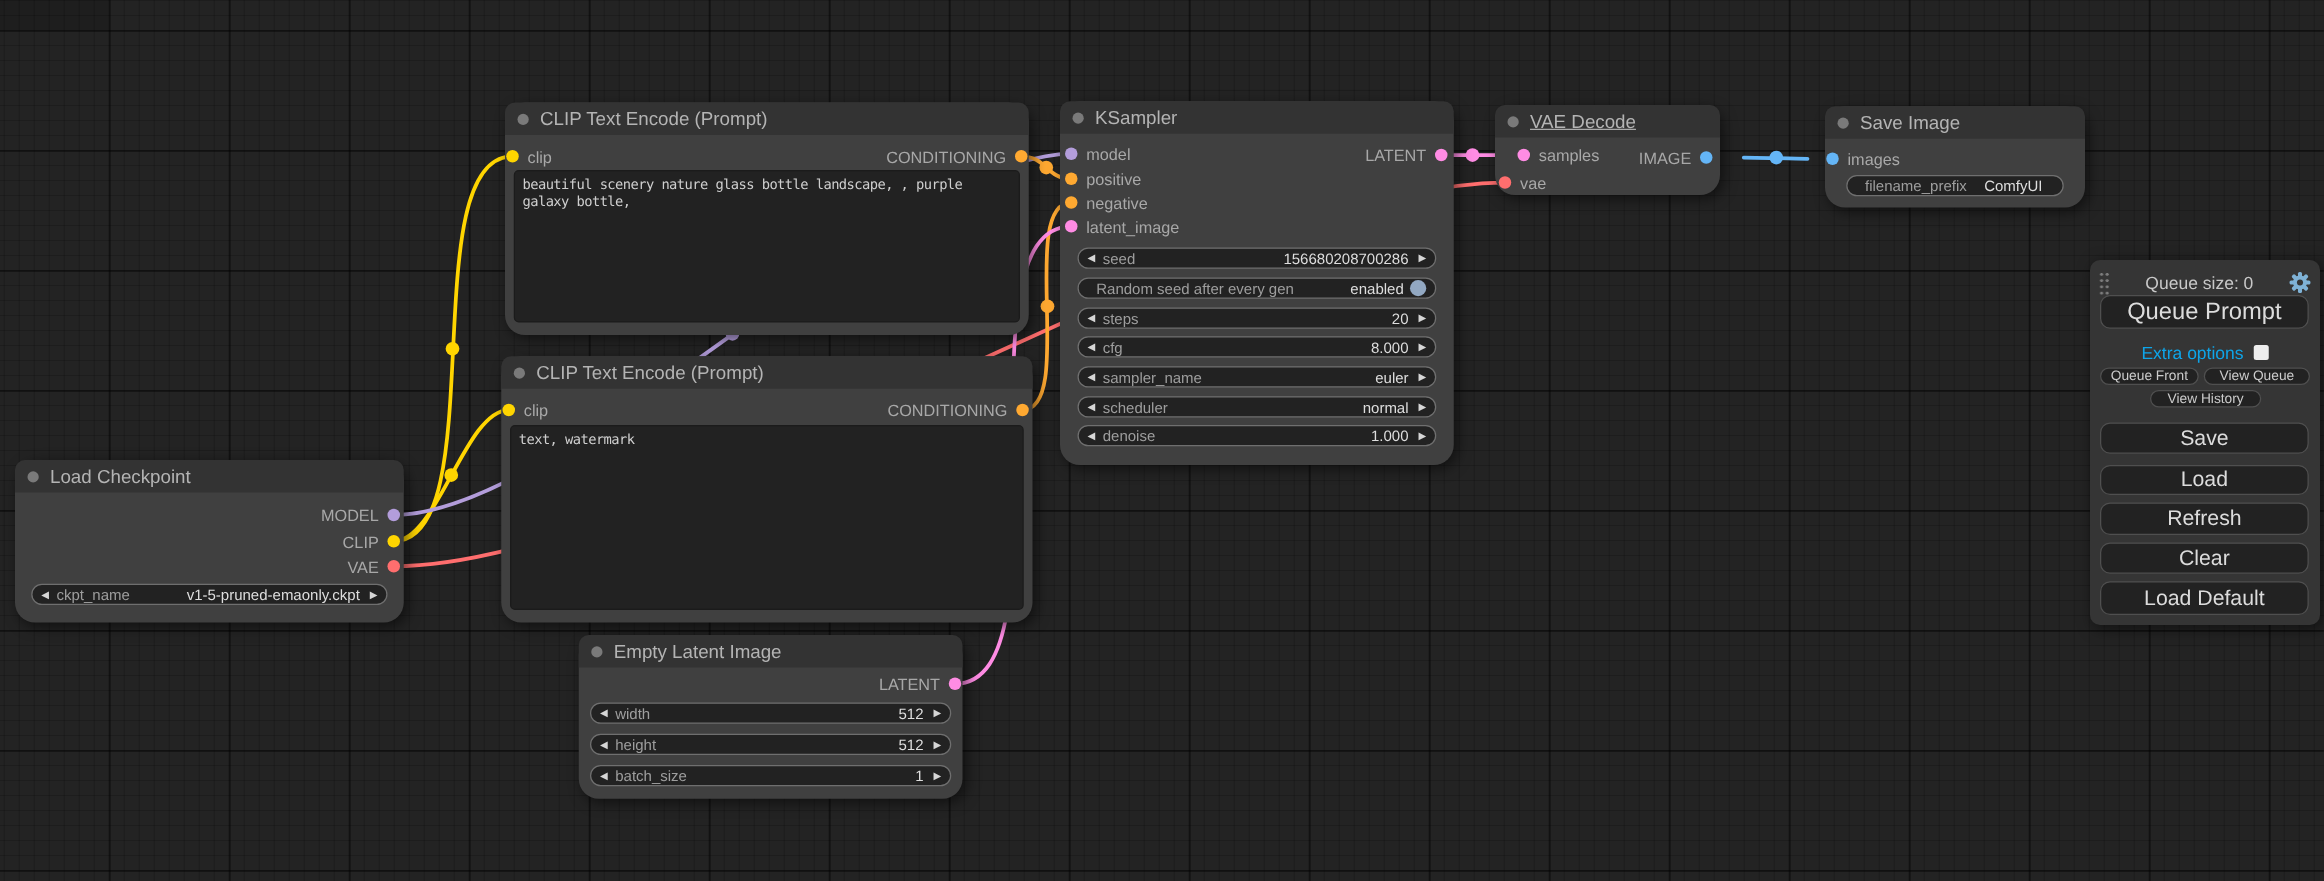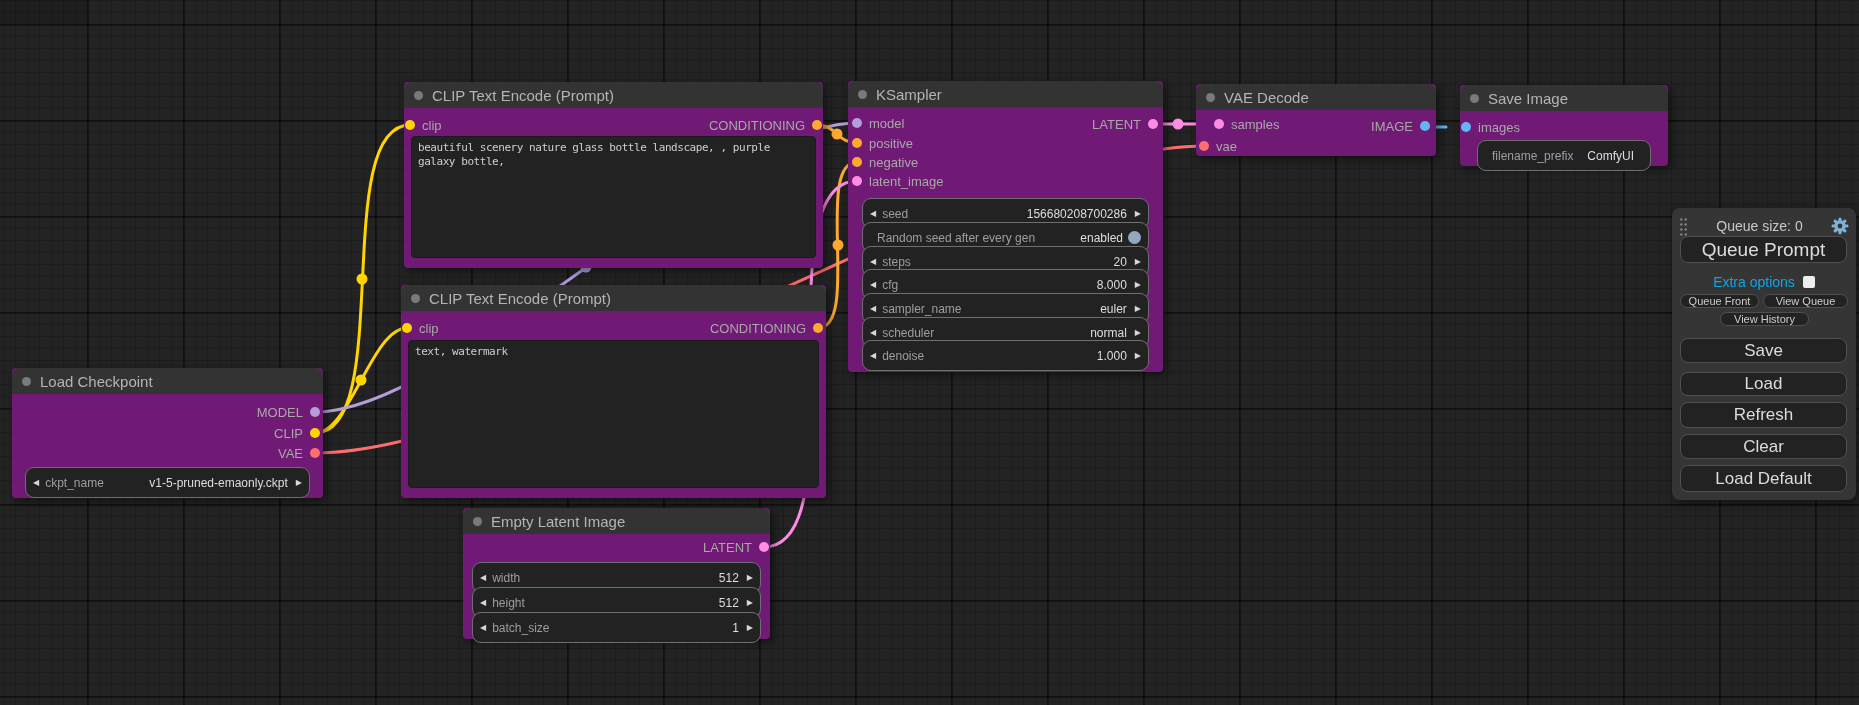--- a/index.html
+++ b/index.html
@@ -15,36 +15,36 @@
     background-size:96px 96px, 96px 96px, 12px 12px, 12px 12px;
     background-position:-9px 24px, 87px -9px, 3px 0, 3px 0;
     position:relative;
   }
   .origin-shade { position:absolute; left:0; top:0; width:87px; height:24px; background:rgba(0,0,0,0.13); }
 
   svg.wires { position:absolute; left:0; top:0; z-index:1; pointer-events:none; }
   svg.wires path { fill:none; stroke-width:3; stroke-linecap:round; }
 
   .node {
-    position:absolute; z-index:2; background:#701a75; border-radius:4px;
+    position:absolute; z-index:2; background:#404040; border-radius:16px;
     box-shadow:3px 3px 10px rgba(0,0,0,0.5); color:#aaa;
   }
   .node-header {
     height:26px; display:flex; align-items:center; padding:0 10px;
     background:#333333; border-radius:8px 8px 0 0; color:#b4b4b4; font-size:15px;
   }
   .title-dot { width:9px; height:9px; border-radius:50%; background:#7a7a7a; margin-right:9px; flex:0 0 auto; }
   .slot { position:absolute; display:flex; align-items:center; height:14px; font-size:13px; color:#a8a8a8; white-space:nowrap; }
   .slot .dot { width:10px; height:10px; border-radius:50%; flex:0 0 auto; }
   .slot.in  .dot { margin-right:7px; }
   .slot.out .dot { margin-left:7px; }
   .slot.out { justify-content:flex-end; }
 
   .pill {
-    position:absolute; height:31px; background:#222222; border:1px solid #6f6f6f;
+    position:absolute; height:17px; background:#222222; border:1px solid #6f6f6f;
     border-radius:9px; display:flex; align-items:center; font-size:12px;
     padding:0 7px; color:#9e9e9e; overflow:hidden; white-space:nowrap;justify-content:space-between;
   }
   .pill .arrow { color:#d6d6d6; font-size:8px; line-height:1; flex:0 0 auto; }
   .pill .wlabel { margin-left:6px; color:#9e9e9e; }
   .pill .wvalue { margin-left:auto; margin-right:8px; color:#dedede; }
   .pill.noarrows .wvalue { margin-right:2px; }
   .toggle-dot { width:13px; height:13px; border-radius:50%; flex:0 0 auto; }
 
   .prompt-text {
@@ -249,21 +249,21 @@
     <span class="arrow">▶</span>
   </div>
   <div class="pill" style="left:14px; width:287px; top:259px;">
     <span class="arrow">◀</span>
     <span class="wlabel">denoise</span>
     <span class="wvalue">1.000</span>
     <span class="arrow">▶</span>
   </div>
 </div>
 
-<div class="node" style="left:1196px; top:84px; width:240px; height:72px;">
+<div class="node" style="left:1196px; top:84px; width:180px; height:72px;text-decoration:underline;">
   <div class="node-header">
     <span class="title-dot"></span>
     <span>VAE Decode</span>
   </div>
   <div class="slot in" style="top:33px; left:18px;">
     <span class="dot" style="background: rgb(255, 140, 228);"></span>
     <span>samples</span>
   </div>
   <div class="slot in" style="top:55px; left:3px;">
     <span class="dot" style="background: rgb(255, 110, 110);"></span>

